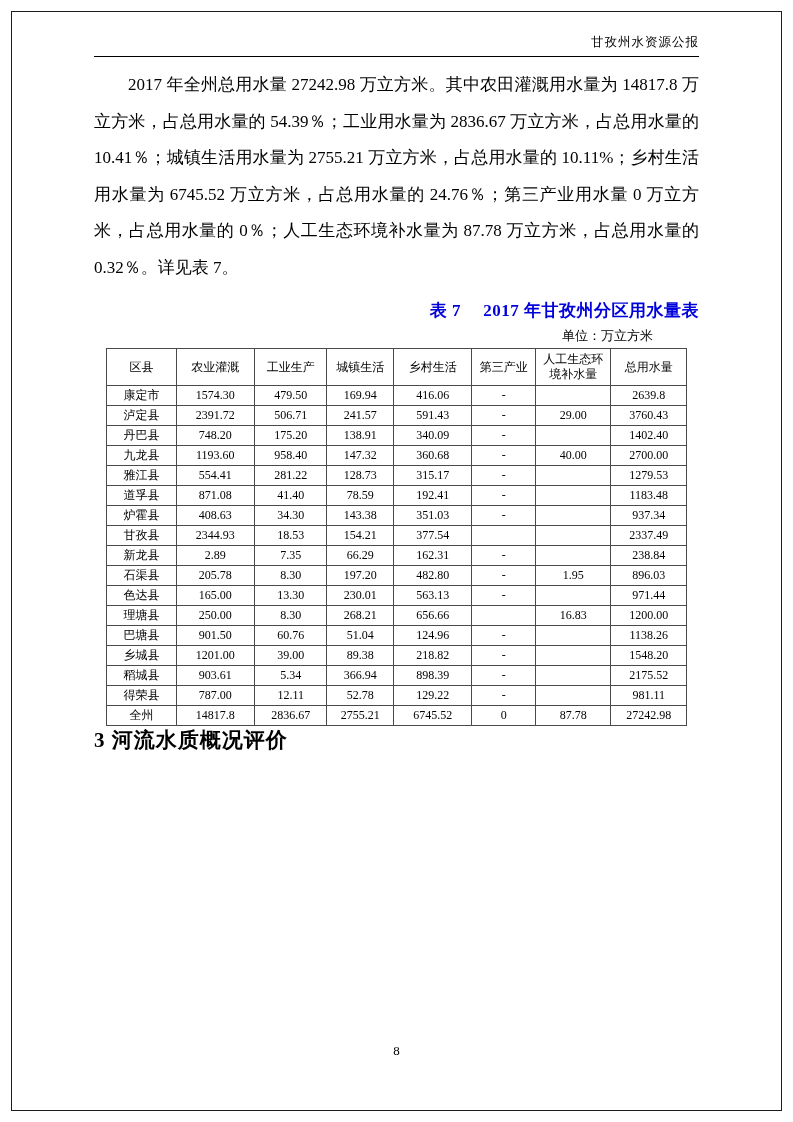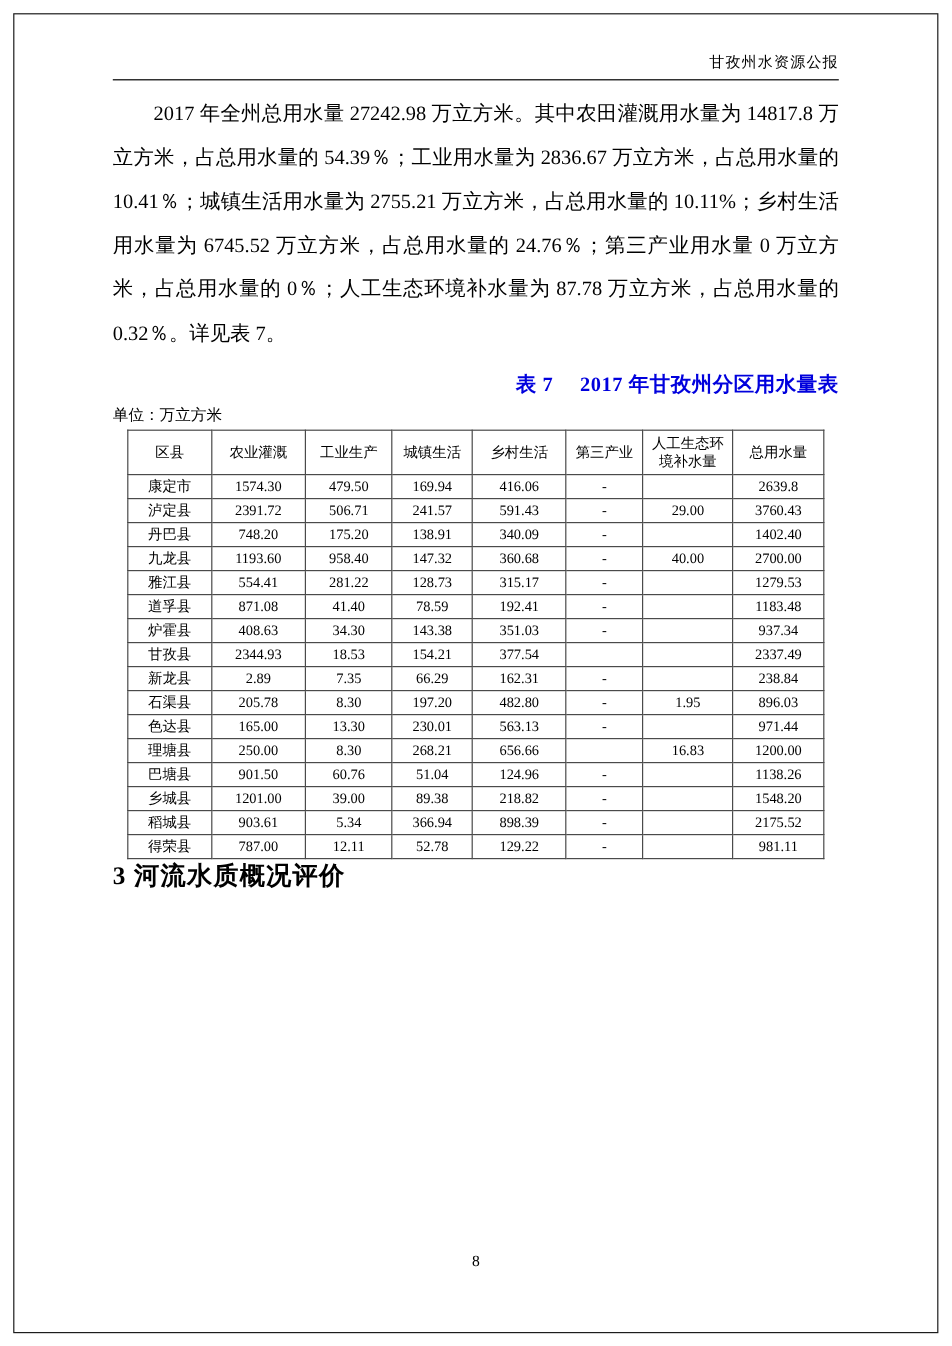--- a/index.html
+++ b/index.html
@@ -15,21 +15,21 @@
   .frame {
     position:absolute; top:11px; left:11px; right:11px; bottom:11px;
     border:1px solid #1c1c1c;
     pointer-events:none;
   }
   .content {
     position:absolute; top:11px; left:11px; right:11px; bottom:11px;
     padding:0 83px;
   }
   .header {
-    margin-top:33px;
+    margin-top:23px;
     text-align:right;
     font-size:12.5px;
     letter-spacing:1px;
     border-bottom:1px solid #000;
     padding-bottom:5px;
   }
   .body-text {
     font-size:17px;
     line-height:2.15;
     text-align:justify;
@@ -38,20 +38,21 @@
   .indent { text-indent:2em; }
   .table-title {
     text-align:right;
     color:#0000dd;
     font-weight:bold;
     font-size:17px;
     margin-top:13px;
     letter-spacing:0.5px;
   }
   .unit {
+    text-align:right;
     font-size:13px;
     padding-right:46px;
     margin-top:5px;
   }
   table {
     width:96%;
     margin:3px auto 0;
     border-collapse:collapse;
     table-layout:fixed;
     font-size:12px;
@@ -288,20 +289,30 @@
           <tr>
             <td>得荣县</td>
             <td>787.00</td>
             <td>12.11</td>
             <td>52.78</td>
             <td>129.22</td>
             <td>-</td>
             <td></td>
             <td>981.11</td>
           </tr>
+          <tr>
+            <td>全州</td>
+            <td>14817.8</td>
+            <td>2836.67</td>
+            <td>2755.21</td>
+            <td>6745.52</td>
+            <td>0</td>
+            <td>87.78</td>
+            <td>27242.98</td>
+          </tr>
         </tbody>
     </table>
 
     <h2 class="section">3 河流水质概况评价</h2>
 
 
     <div class="page-number">8</div>
   </div>
 </div>
 

